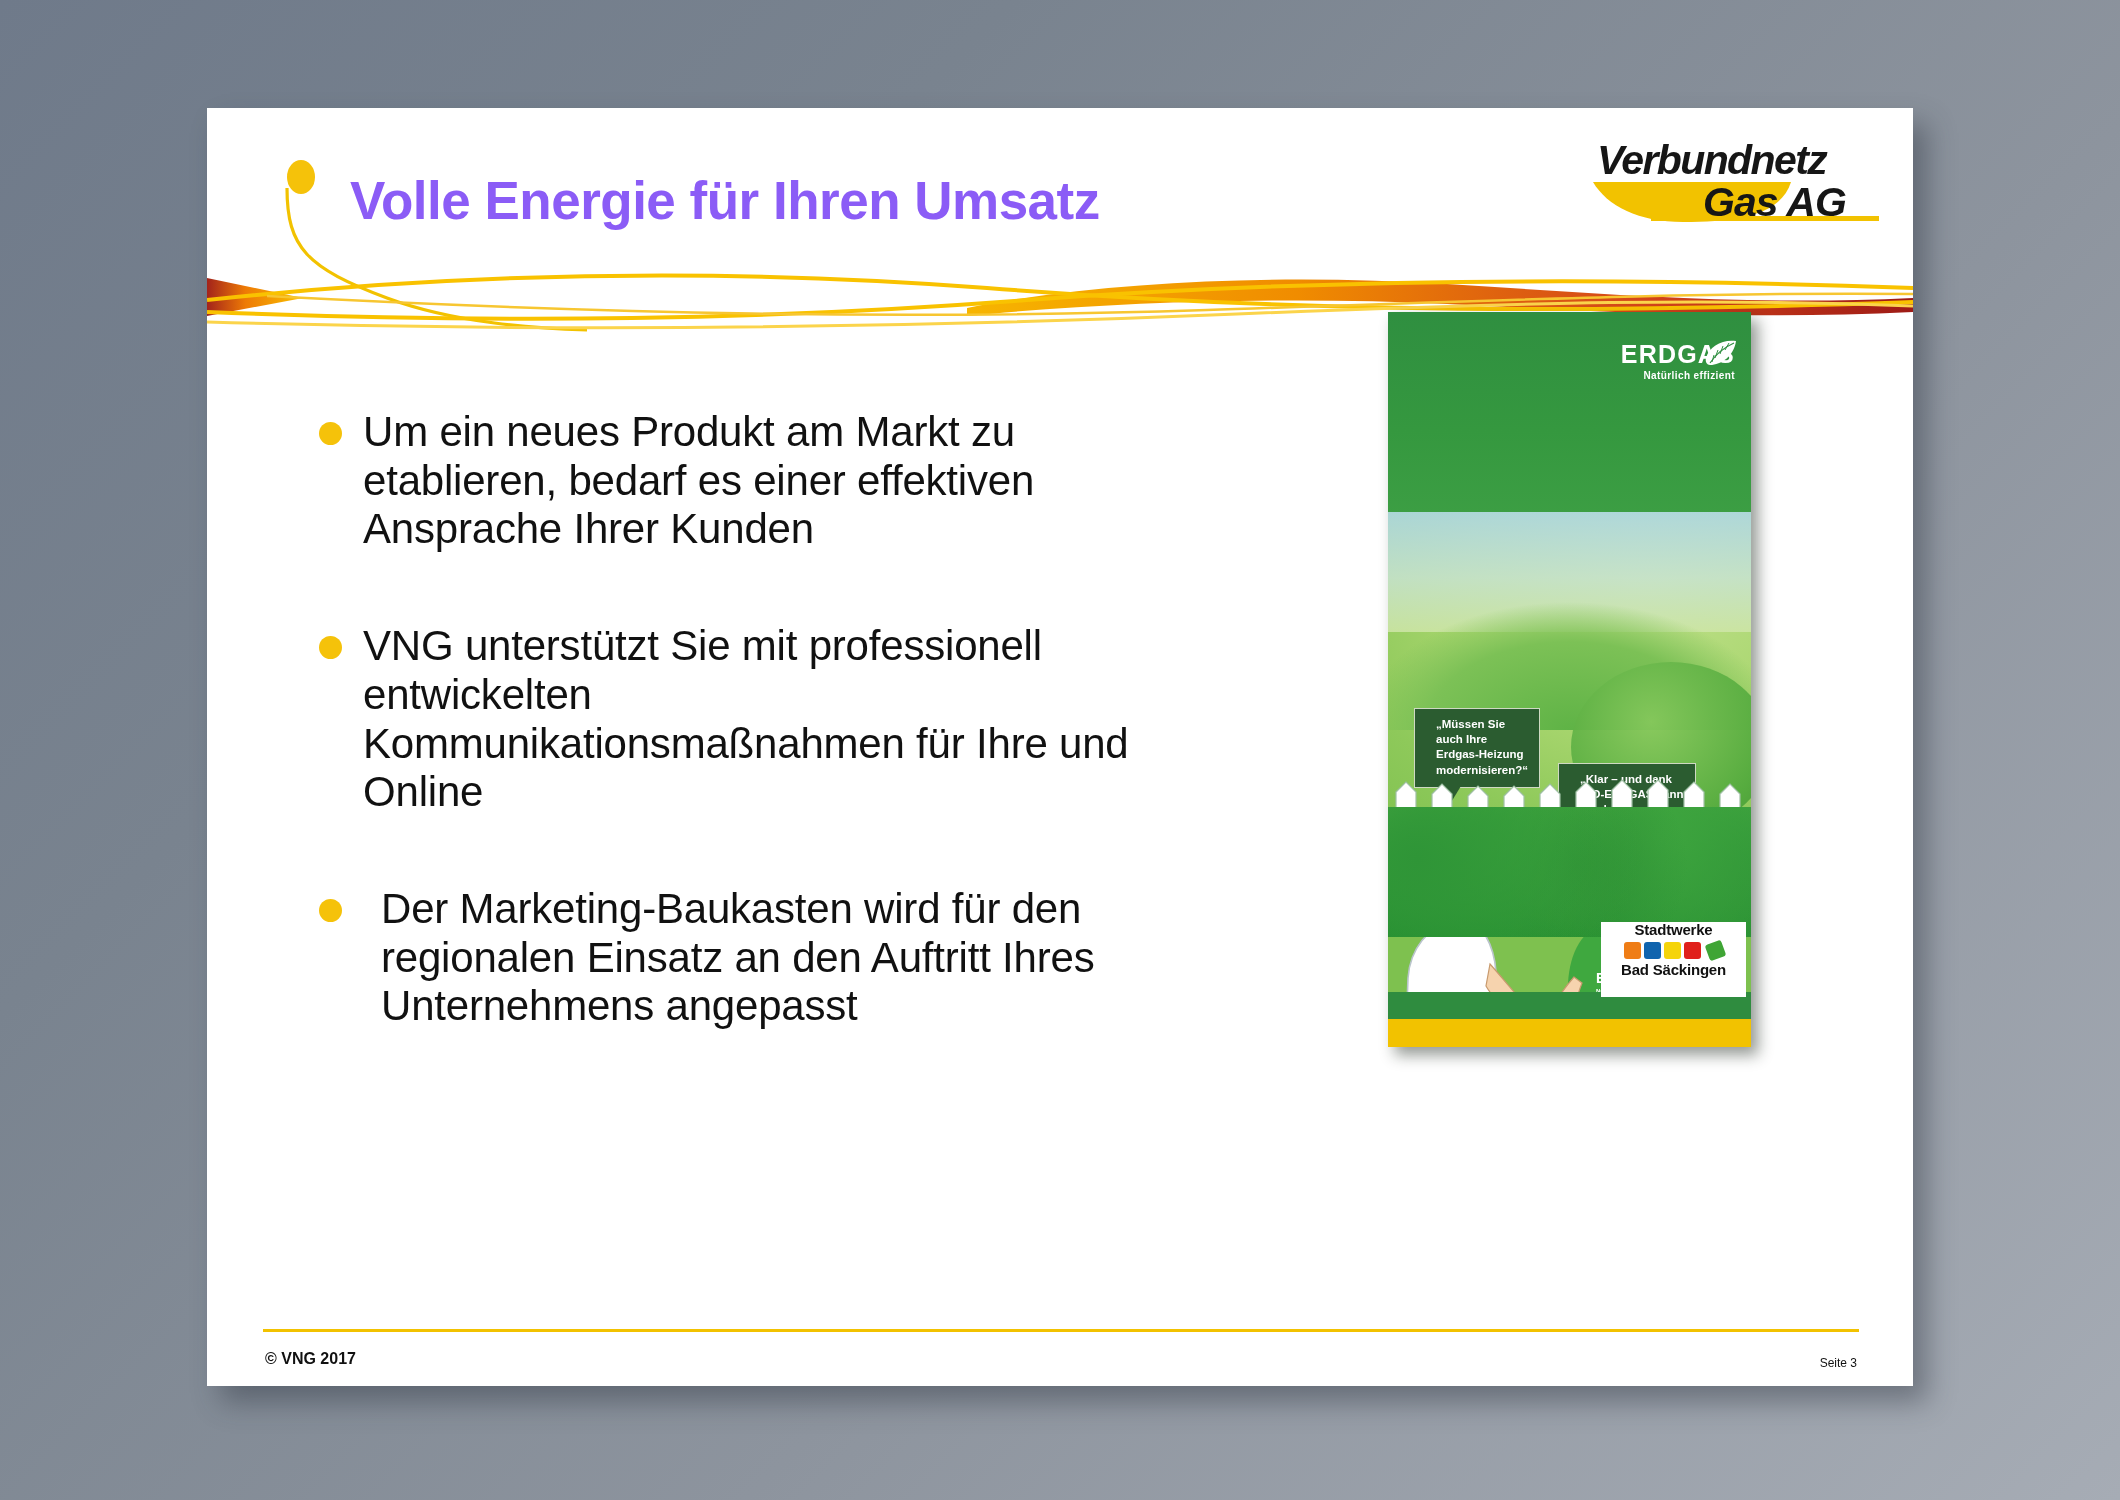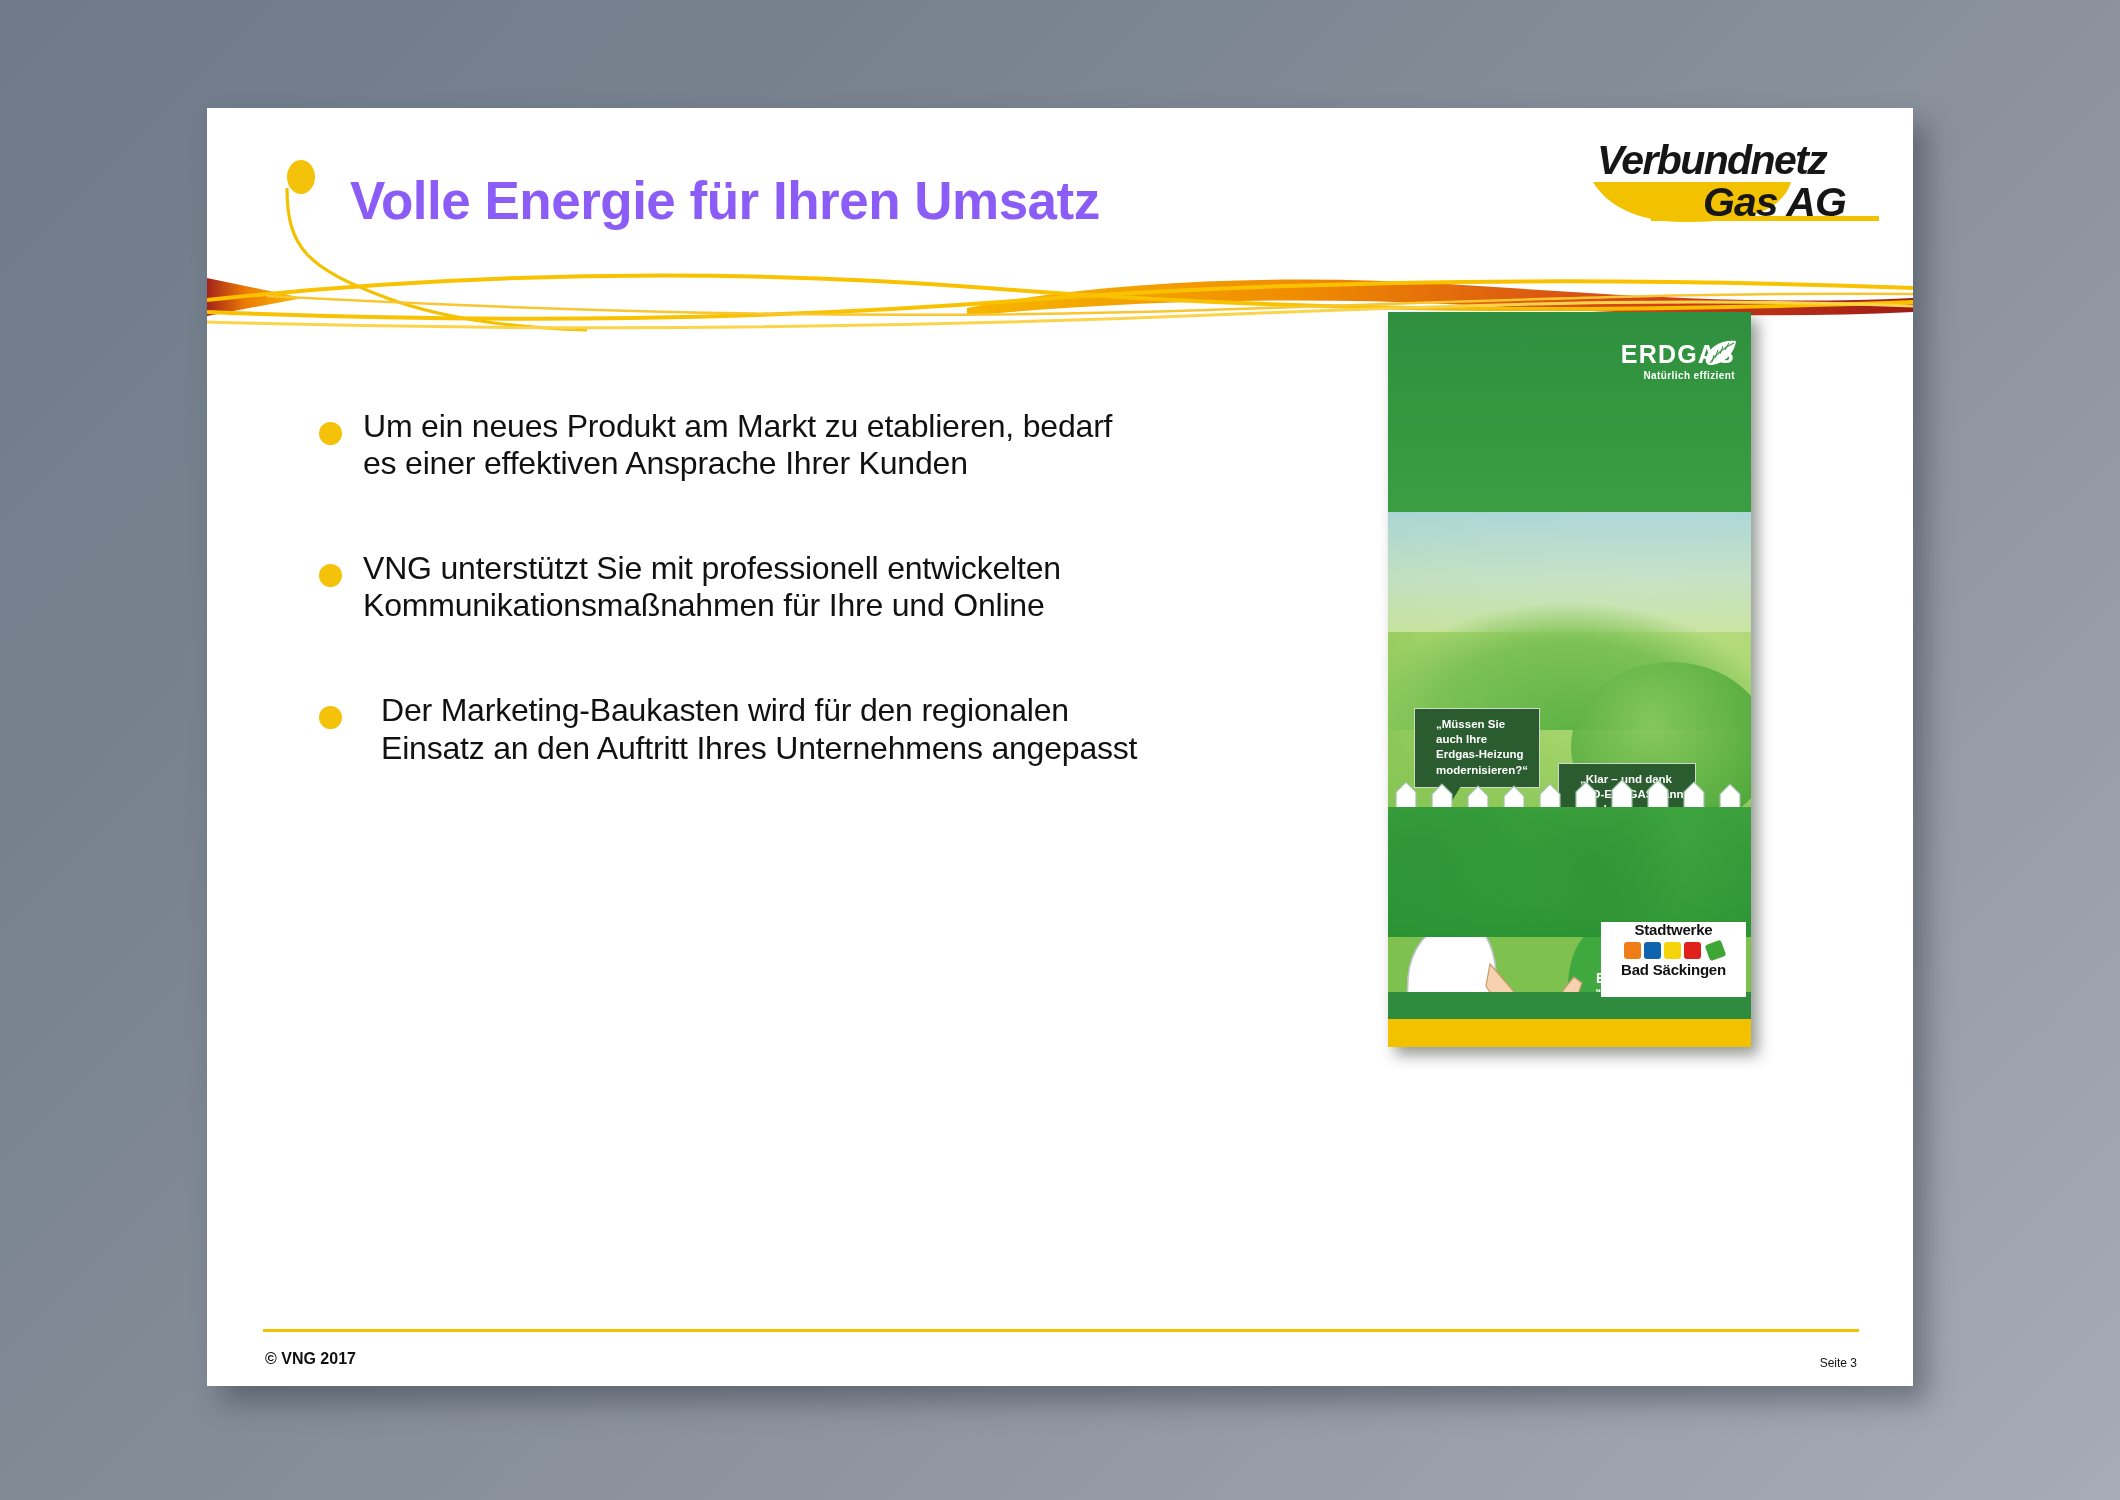--- a/index.html
+++ b/index.html
@@ -45,21 +45,21 @@
 
   
   #bullets{ position:absolute; left:112px; top:300px; width:820px; }
   .bullet-row{ display:flex; align-items:flex-start; margin-bottom:68px; }
   .bullet-row:last-child{ margin-bottom:0;gap:18px; }
   .bullet-dot{
     flex:0 0 auto; width:23px; height:23px; border-radius:50%;
     background:#F5C20A; margin-top:14px; margin-right:21px;
   }
   .bullet-text{
-    font-size:32px; line-height:1.16; color:#111111;
+    font-size:42px; line-height:1.16; color:#111111;
     letter-spacing:-0.2px;
   }
 
   
   #brochure{
     position:absolute; left:1181px; top:204px; width:363px; height:735px;
     box-shadow:7px 8px 14px rgba(20,30,20,.45);
     overflow:hidden; background:#2f8c3f;
   }
   .br-top{

